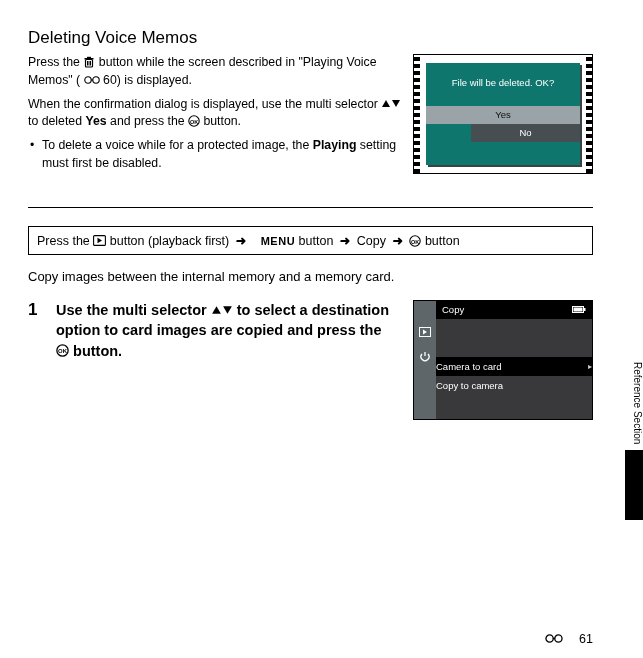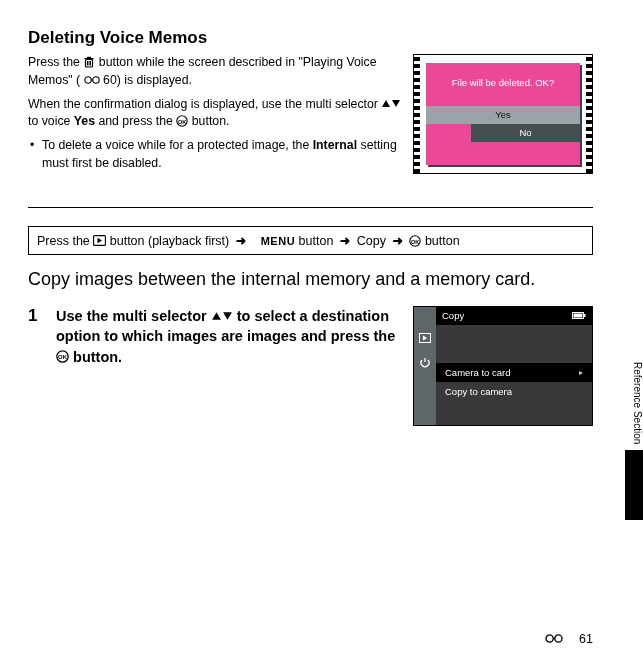--- a/index.html
+++ b/index.html
@@ -1,59 +1,59 @@
 <!DOCTYPE html>
 <html><head>
 <meta charset="utf-8">
 <style>
   * { box-sizing: border-box; margin: 0; padding: 0; }
   body { font-family: Arial, Helvetica, sans-serif; width: 643px; height: 658px; position: relative; background: #fff; color: #000; }
   .page { padding: 28px 50px 0 28px; position: relative; height: 100%; }
 
-  h2 { font-size: 17px; font-weight: bold; margin-bottom: 6px; }
+  h2 { font-size: 17px; font-weight: normal; margin-bottom: 6px; }
 
   .row1 { display: flex; align-items: flex-start; gap: 8px; margin-bottom: 28px;}
   .row1 .text { flex: 1; font-size: 12.3px; line-height: 1.45; }
   .para { margin-bottom: 6px; }
   .bullet { padding-left: 14px; position: relative; }
   .bullet::before { content: "•"; position: absolute; left: 2px; top: 0; }
 
   .icon-trash, .icon-ok, .icon-up, .icon-down, .icon-play, .icon-ref, .icon-menu {
     display: inline-flex; vertical-align: middle; position: relative; top: -1px;
   }
   .icon-trash svg, .icon-ok svg, .icon-up svg, .icon-down svg, .icon-play svg, .icon-ref svg { display:block; }
   .icon-menu { font-family: Arial; font-weight: bold; letter-spacing: 0.5px; font-size: 11px; padding-left: 8px; }
 
   .dialog-shot { width: 180px; height: 120px; border: 1.5px solid #000; position: relative; background: #fff; overflow: hidden; flex-shrink:0;}
   .dialog-shot::before, .dialog-shot::after {content:""; position:absolute; top:0; bottom:0; width:6px; background: repeating-linear-gradient(0deg,#000 0 4px,#fff 4px 7px);}
   .dialog-shot::before { left:0;} .dialog-shot::after{ right:0;}
   .dialog-shot .shadw { position:absolute; right:10px; left:14px; top:10px; height:102px; background:#3a4246; }
-  .dialog-shot .box { position: absolute; left: 12px; right: 12px; top: 8px; height: 102px; background: #ec4899; }
+  .dialog-shot .box { position: absolute; left: 12px; right: 12px; top: 8px; height: 102px; background: #0f766e; }
   .dialog-shot .msg { text-align: center; font-size: 9.5px; color: #fff; padding: 14px 5px 18px; }
   .dialog-shot .btn { height: 18px; line-height: 18px; text-align: center; font-size: 9.5px; color: #fff; margin-left: 45px; }
   .dialog-shot .btn-yes { background: #9aa3a7; color:#111; margin: 0 0 0 0; }
   .dialog-shot .btn-no { background: #464e52; }
 
   .hr { border-top: 1px solid #000; margin: 8px 0 18px 0; }
 
   .pathbox { border: 1px solid #000; padding: 6px 8px; font-size: 12.5px; margin: 10px 0 14px 0; }
   .arrow { font-weight: bold; padding: 0 3px; }
 
-  .copydesc { font-size: 18px; margin-bottom: 16px; }
+  .copydesc { font-size: 13px; margin-bottom: 16px; }
 
   .step { display: flex; align-items: flex-start; gap: 10px; }
   .stepnum { font-size: 17px; font-weight: bold; width: 18px; }
   .steptxt { flex: 1; font-size: 14.5px; font-weight: bold; line-height: 1.4; padding-right: 6px;}
 
   .menu-shot { width: 180px; height: 120px; border: 1.5px solid #000; position: relative; background: #fff; flex-shrink:0; display:flex;}
   .menu-shot .side { width: 22px; background: #5e666a; display:flex; flex-direction:column; gap:14px; align-items:center; padding-top:22px;}
   .menu-shot .side .si { width:12px; height:12px; }
   .menu-shot .main { flex:1; background:#39393b; position:relative;}
   .menu-shot .hdr { height:18px; background:#000; color:#fff; font-size:9.5px; line-height:18px; padding:0 6px; display:flex; justify-content:space-between; align-items:center;}
-  .menu-shot .item { height:19px; line-height:19px; font-size:9.5px; color:#fff; padding:0 9px; display:flex; justify-content:space-between; align-items:center;}
+  .menu-shot .item { height:19px; line-height:19px; font-size:9.5px; color:#fff; padding:0 0; display:flex; justify-content:space-between; align-items:center;}
   .menu-shot .item.sel { background:#000; }
   .menu-shot .spacer { height:38px; }
 
   .sidetab { position: absolute; right: 0; top: 280px; width: 20px; height: 260px; display:flex; flex-direction:column; }
   .sidetab .lbl { writing-mode: vertical-rl; font-size: 10px; text-align:right; padding-bottom:6px; height:170px;}
   .sidetab .blk { background:#000; width:18px; height:70px; margin-left:2px;}
 
   .footer { position: absolute; right: 50px; bottom: 12px; font-size: 12.5px; display:flex; align-items:center; gap:16px;}
   b { font-weight:bold; }
 </style>
@@ -92,34 +92,34 @@
         <span>When the confirmation dialog is displayed, use the multi selector </span>
         <span class="icon-up">
             <svg width="10" height="9" viewBox="0 0 10 9">
               <path d="M5 1 L9 8 L1 8 Z" fill="#000"></path>
             </svg>
           </span><span class="icon-down">
             <svg width="10" height="9" viewBox="0 0 10 9">
               <path d="M5 8 L9 1 L1 1 Z" fill="#000"></path>
             </svg>
           </span>
-        <span> to voice </span>
+        <span> to deleted </span>
         <b>Yes</b>
         <span> and press the </span>
         <span class="icon-ok">
             <svg width="12" height="12" viewBox="0 0 12 12">
               <circle cx="6" cy="6" r="5.2" fill="none" stroke="#000" stroke-width="1.1"></circle>
               <text x="6" y="8.5" text-anchor="middle" font-size="5.5" font-family="Arial" font-weight="bold">OK</text>
             </svg>
           </span>
         <span> button.</span>
       </div>
       <div class="para bullet">
         <span>To delete a voice while for a protected image, the </span>
-        <b>Internal</b>
+        <b>Playing</b>
         <span> setting must first be disabled.</span>
       </div>
     </div>
 
     <div class="dialog-shot">
       <div class="shadw"></div>
       <div class="box">
         <div class="msg">File will be deleted. OK?</div>
         <div class="btn btn-yes">Yes</div>
         <div class="btn btn-no">No</div>
@@ -159,21 +159,21 @@
       <span>Use the multi selector </span>
       <span class="icon-up">
           <svg width="11" height="10" viewBox="0 0 10 9">
             <path d="M5 1 L9 8 L1 8 Z" fill="#000"></path>
           </svg>
         </span><span class="icon-down">
           <svg width="11" height="10" viewBox="0 0 10 9">
             <path d="M5 8 L9 1 L1 1 Z" fill="#000"></path>
           </svg>
         </span>
-      <span> to select a destination option to which images are images and press the </span>
+      <span> to select a destination option to card images are copied and press the </span>
       <span class="icon-ok">
           <svg width="13" height="13" viewBox="0 0 12 12">
             <circle cx="6" cy="6" r="5.2" fill="none" stroke="#000" stroke-width="1.2"></circle>
             <text x="6" y="8.5" text-anchor="middle" font-size="5.5" font-family="Arial" font-weight="bold">OK</text>
           </svg>
         </span>
       <span> button.</span>
     </div>
 
     <div class="menu-shot">

